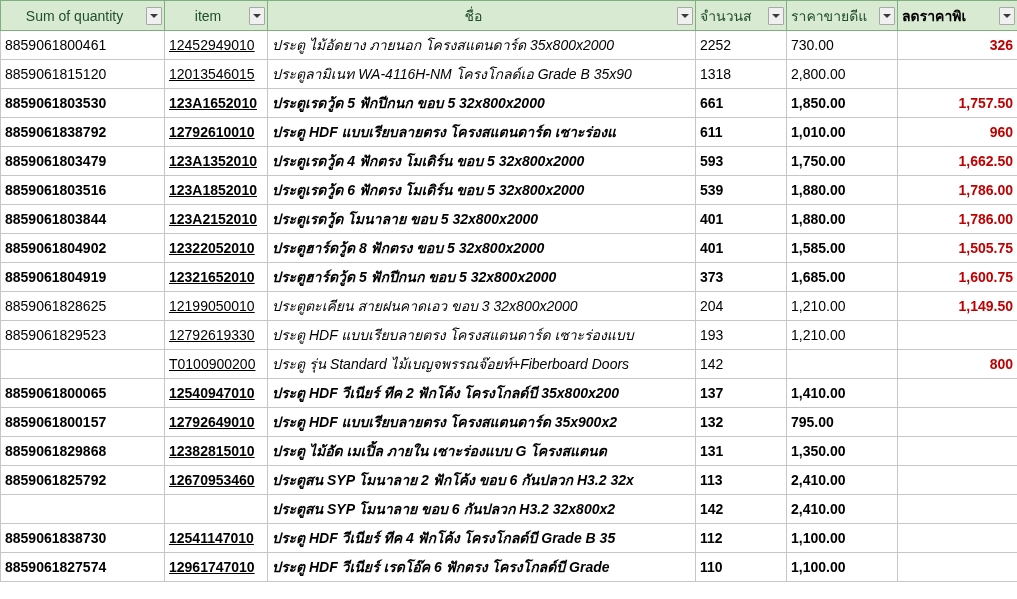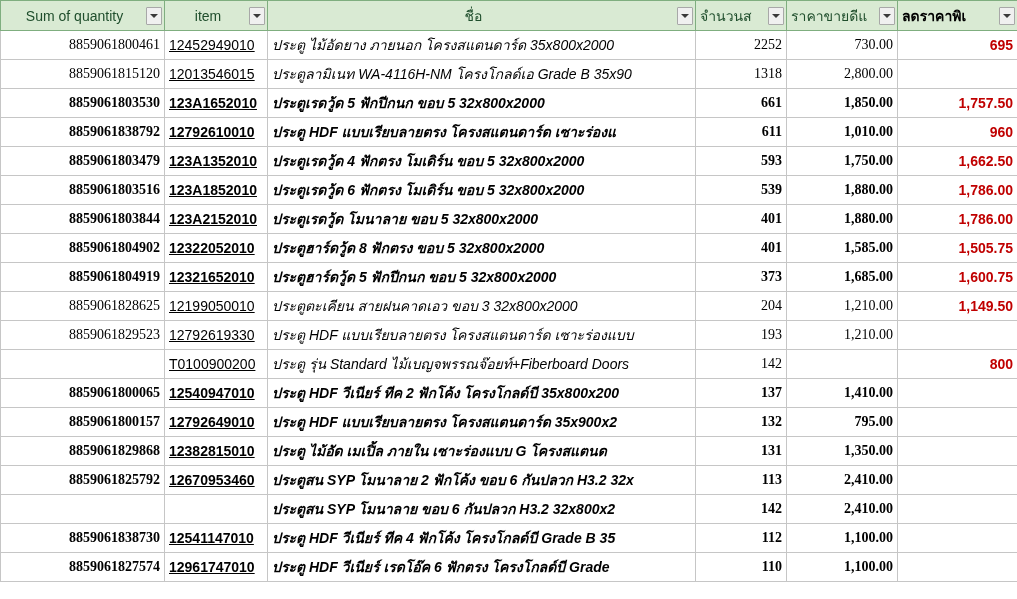--- a/index.html
+++ b/index.html
@@ -67,21 +67,21 @@
     border-top: 4px solid #3a3a3a;
   }
   
   .c0 { width: 164px; }
   .c1 { width: 103px; }
   .c2 { width: 428px; }
   .c3 { width: 91px; }
   .c4 { width: 111px; }
   .c5 { width: 120px; }
 
-  td.num { text-align: right; font-family: Liberation Serif, serif; }
+  td.num { text-align: left; }
   td.bold { font-weight: bold; }
   td.red { color: #c00000; font-weight: bold; text-align: right; }
   td.thai { font-size: 14px; font-style: italic; }
   td.code { font-size: 14px; text-decoration: underline; }
 </style>
 </head>
 <body>
 
 <table class="grid">
   <colgroup>
@@ -132,21 +132,21 @@
       </th>
     </tr>
   </thead>
   <tbody id="tbody">
       <tr>
         <td class="num">8859061800461</td>
         <td class="code">12452949010</td>
         <td class="thai">ประตู ไม้อัดยาง ภายนอก โครงสแตนดาร์ด 35x800x2000</td>
         <td class="num">2252</td>
         <td class="num">730.00</td>
-        <td class="red">695</td>
+        <td class="red">326</td>
       </tr>
       <tr>
         <td class="num">8859061815120</td>
         <td class="code">12013546015</td>
         <td class="thai">ประตูลามิเนท WA-4116H-NM โครงโกลด์เอ Grade B 35x90</td>
         <td class="num">1318</td>
         <td class="num">2,800.00</td>
         <td class="red"></td>
       </tr>
       <tr>

